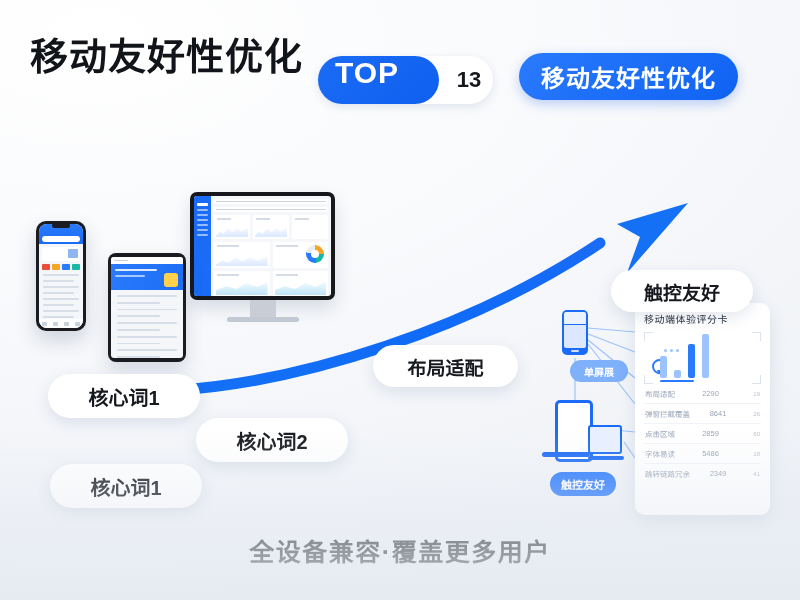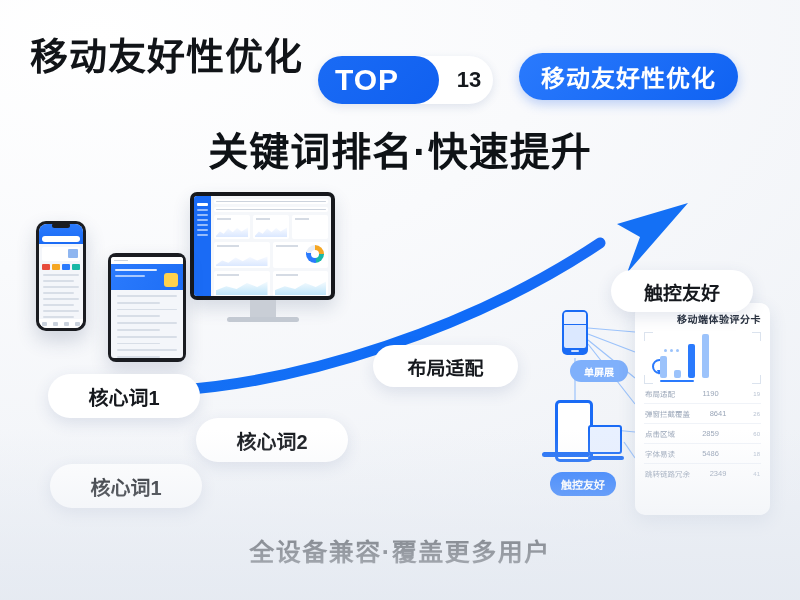--- a/index.html
+++ b/index.html
@@ -30,21 +30,21 @@
   .top-badge{
     position:absolute;left:318px;top:56px;
     width:175px;height:48px;border-radius:26px;
     background:#ffffff;
     box-shadow:0 3px 10px rgba(40,70,130,.13);
     display:flex;align-items:center;
   }
   .top-badge-inner{
     width:121px;height:48px;border-radius:26px;
     background:linear-gradient(135deg,#1a6bf5 0%,#1060f0 100%);
-    display:flex;align-items:center;justify-content:flex-start;
+    display:flex;align-items:flex-start;justify-content:flex-start;
     padding-left:17px;box-sizing:border-box;
   }
   .top-badge-inner span{
     color:#ffffff;font-size:30px;font-weight:bold;letter-spacing:1px;
   }
   .top-badge-circle{
     position:absolute;right:4px;top:4px;width:40px;height:40px;border-radius:50%;
     background:#ffffff;display:flex;align-items:center;justify-content:center;
     color:#14181d;font-size:22px;font-weight:bold;
   }
@@ -181,21 +181,21 @@
   }
   .chip-soft{left:30px;top:60px;width:58px;height:22px;background:#7fb0fb;}
   .chip-strong{left:10px;top:172px;width:66px;height:24px;background:#2a7afd;font-size:11px;}
 
   .scorecard{
     position:absolute;left:95px;top:3px;width:135px;height:212px;
     background:#ffffff;border-radius:10px;
     box-shadow:0 6px 18px rgba(45,70,120,.12);
     padding:8px 9px;box-sizing:border-box;
   }
-  .sc-title{text-align:right;font-size:10px;font-weight:bold;color:#2b3340;letter-spacing:.5px;}
+  .sc-title{text-align:left;font-size:10px;font-weight:normal;color:#2b3340;letter-spacing:.5px;}
   .sc-chart{position:relative;height:52px;margin-top:6px;}
   .sc-chart .corner{position:absolute;width:8px;height:8px;border:1.2px solid #dbe3ee;}
   .sc-chart .c-tl{left:0;top:0;border-right:0;border-bottom:0;}
   .sc-chart .c-tr{right:0;top:0;border-left:0;border-bottom:0;}
   .sc-chart .c-bl{left:0;bottom:0;border-right:0;border-top:0;}
   .sc-chart .c-br{right:0;bottom:0;border-left:0;border-top:0;}
   .bars{position:absolute;left:16px;right:14px;bottom:6px;height:44px;display:flex;align-items:flex-end;gap:7px;}
   .bars i{display:block;width:7px;border-radius:2px;background:#2a7afd;}
   .bars i.pale{background:#9cc3fb;}
   .pin{position:absolute;left:8px;bottom:10px;width:11px;height:11px;border-radius:50%;border:2px solid #2a7afd;background:#fff;}
@@ -218,21 +218,20 @@
 
   <div class="top-badge">
     <div class="top-badge-inner">
       <span>TOP</span>
     </div>
     <div class="top-badge-circle">13</div>
   </div>
 
   <div class="blue-pill">移动友好性优化</div>
 
-  <div class="subhead">关键词排名·快速提升</div>
 
   <svg class="arrow-svg" viewBox="0 0 800 600">
     <defs>
       <linearGradient id="arrGrad" x1="0" y1="1" x2="1" y2="0">
         <stop offset="0%" stop-color="#1470f5"></stop>
         <stop offset="60%" stop-color="#0f6bf8"></stop>
         <stop offset="100%" stop-color="#1a6bf5"></stop>
       </linearGradient>
     </defs>
     <path d="M178 390 C 300 382, 470 330, 600 243" fill="none" stroke="url(#arrGrad)" stroke-width="11" stroke-linecap="round"></path>
@@ -400,21 +399,21 @@
           <i class="pale" style="height:8px"></i>
           <i style="height:34px"></i>
           <i class="pale" style="height:44px"></i>
         </div>
         <div class="sc-underline"></div>
       </div>
 
       <div>
         <div class="sc-row">
           <span class="sc-name">布局适配</span>
-          <span class="sc-val">1190</span>
+          <span class="sc-val">2290</span>
           <span class="sc-pct">19</span>
         </div>
         <div class="sc-row">
           <span class="sc-name">弹窗拦截覆盖</span>
           <span class="sc-val">8641</span>
           <span class="sc-pct">26</span>
         </div>
         <div class="sc-row">
           <span class="sc-name">点击区域</span>
           <span class="sc-val">2859</span>

